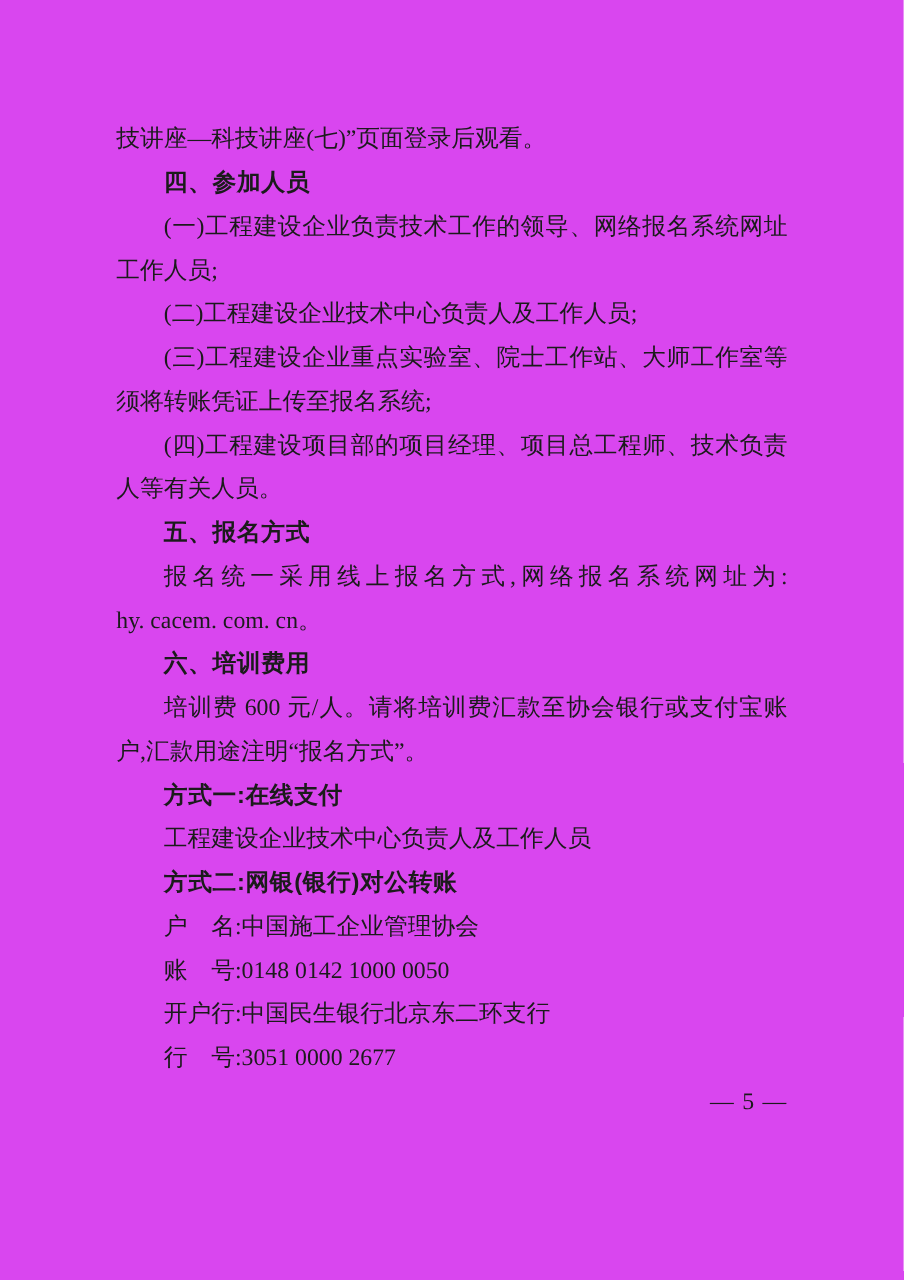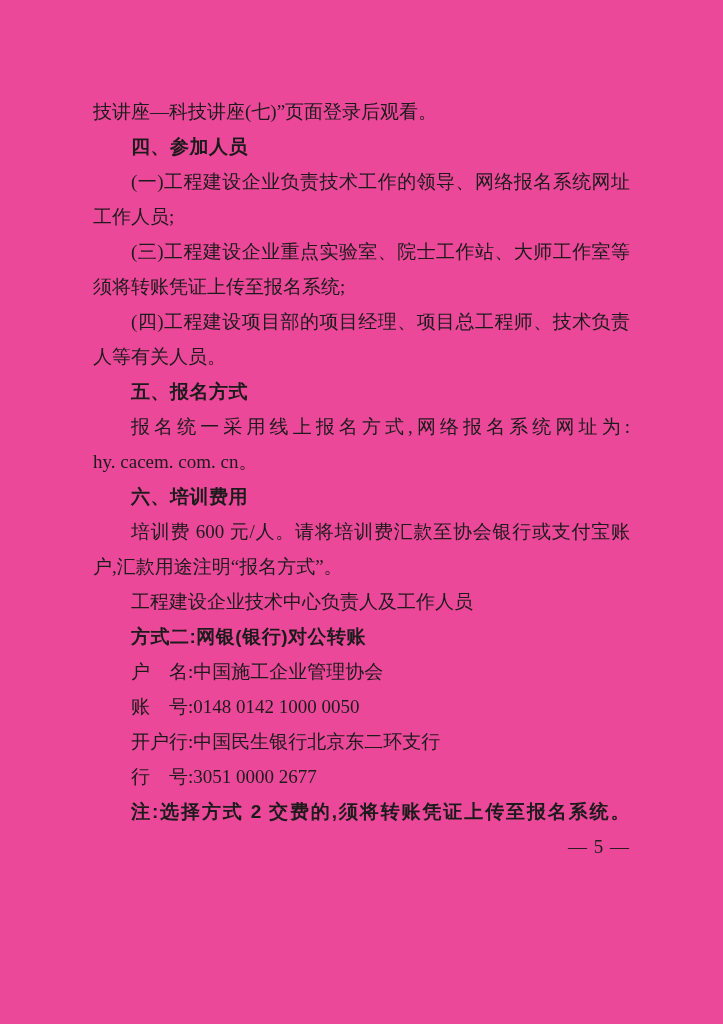--- a/index.html
+++ b/index.html
@@ -4,21 +4,21 @@
 <style>
   html, body {
     margin: 0;
     padding: 0;
     background: #ffffff;
   }
   .page {
     position: relative;
     width: 723px;
     height: 1024px;
-    background: #ec4899;
+    background: #d946ef;
     overflow: hidden;
   }
   .content {
     position: absolute;
     left: 93px;
     top: 94px;
     width: 537px;
   }
   .line {
     font-family: "Liberation Serif", "DejaVu Serif", serif;
@@ -55,32 +55,33 @@
 </style>
 </head>
 <body>
 
 <div class="page">
   <div class="content">
     <div class="line">技讲座—科技讲座(七)”页面登录后观看。</div>
     <div class="line indent bold">四、参加人员</div>
     <div class="line indent just">(一)工程建设企业负责技术工作的领导、网络报名系统网址为</div>
     <div class="line">工作人员;</div>
+    <div class="line indent">(二)工程建设企业技术中心负责人及工作人员;</div>
     <div class="line indent just">(三)工程建设企业重点实验室、院士工作站、大师工作室等</div>
     <div class="line">须将转账凭证上传至报名系统;</div>
     <div class="line indent just">(四)工程建设项目部的项目经理、项目总工程师、技术负责</div>
     <div class="line">人等有关人员。</div>
     <div class="line indent bold">五、报名方式</div>
     <div class="line indent just">报名统一采用线上报名方式,网络报名系统网址为:</div>
     <div class="line">hy. cacem. com. cn。</div>
     <div class="line indent bold">六、培训费用</div>
     <div class="line indent just">培训费 600 元/人。请将培训费汇款至协会银行或支付宝账</div>
     <div class="line">户,汇款用途注明“报名方式”。</div>
+    <div class="line indent bold">方式一:在线支付</div>
     <div class="line indent">工程建设企业技术中心负责人及工作人员</div>
     <div class="line indent bold">方式二:网银(银行)对公转账</div>
     <div class="line indent">户　名:中国施工企业管理协会</div>
     <div class="line indent">账　号:0148 0142 1000 0050</div>
     <div class="line indent">开户行:中国民生银行北京东二环支行</div>
     <div class="line indent">行　号:3051 0000 2677</div>
-    <div class="line indent bold just">注:选择方式 2 交费的,须将转账凭证上传至报名系统。</div>
     <div class="page-number">— 5 —</div>
   </div>
 </div>
 
 </body></html>

